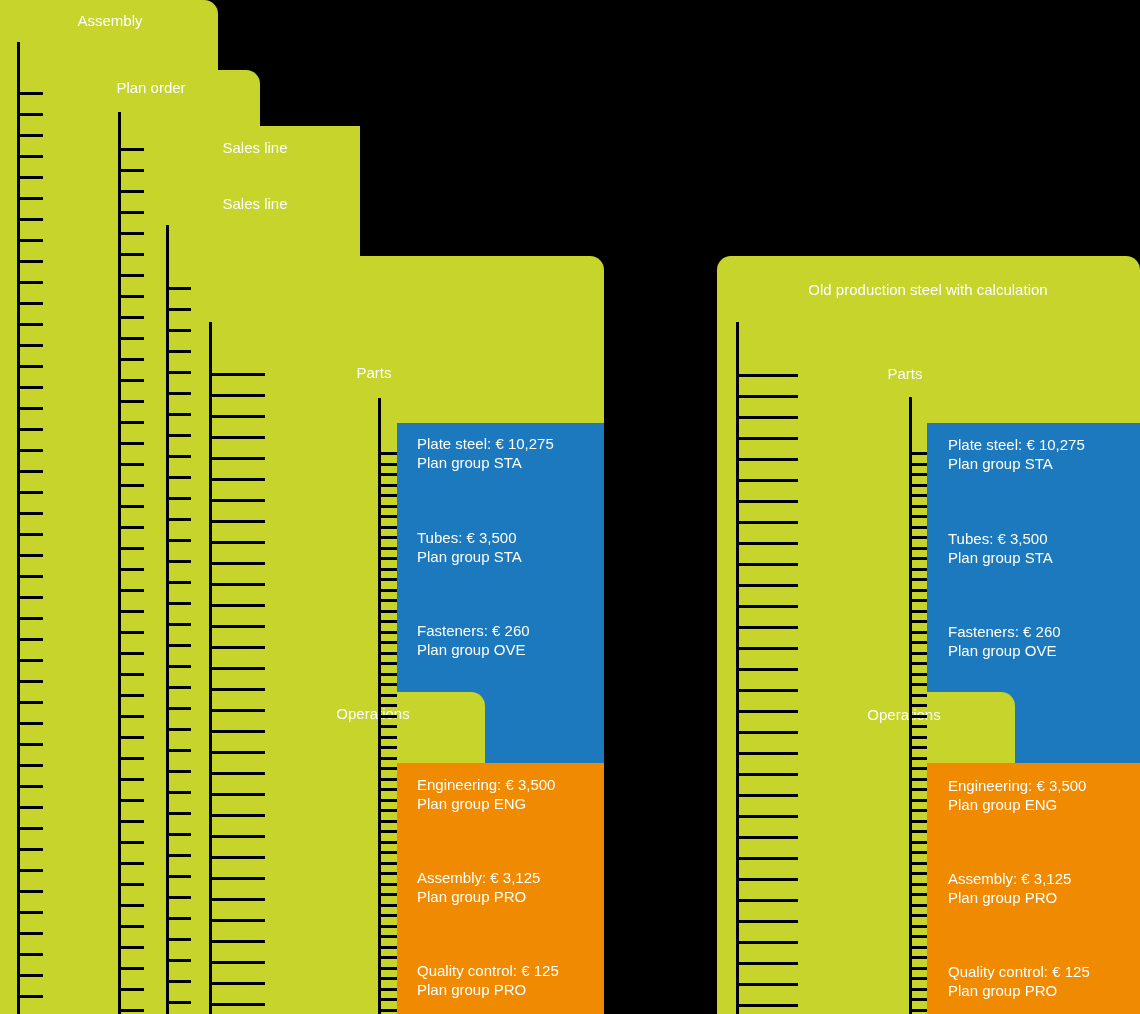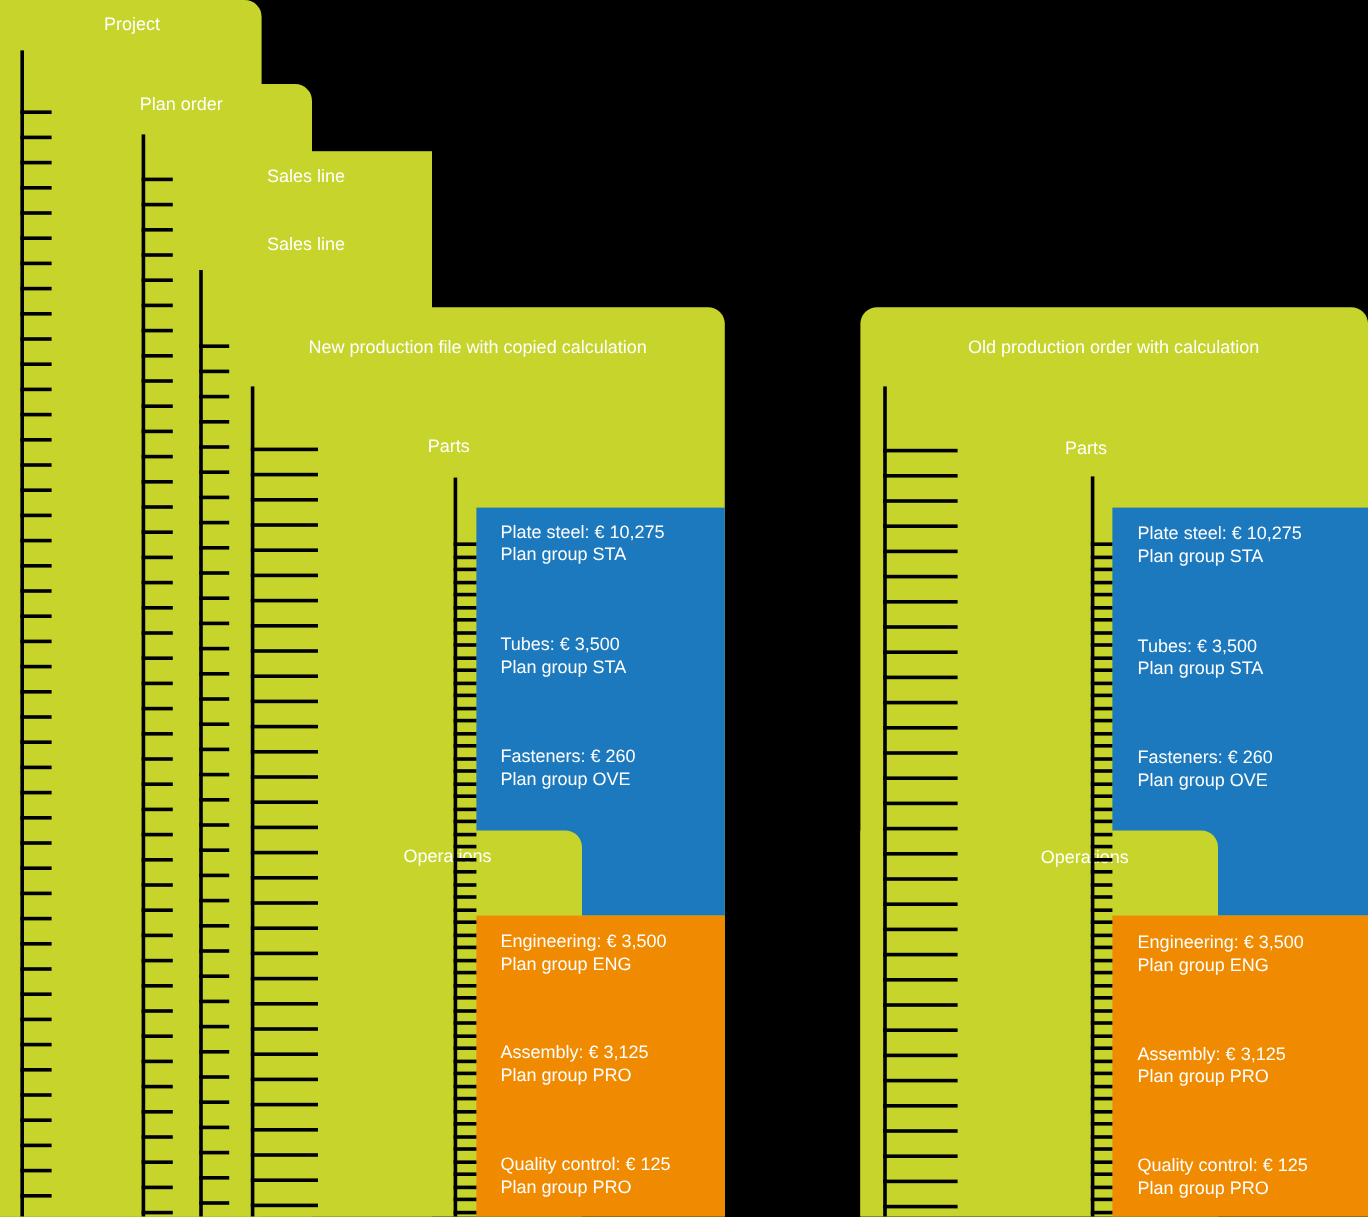--- a/index.html
+++ b/index.html
@@ -33,31 +33,30 @@
   .vline{position:absolute;background:#000000;width:3px;}
   .tick{position:absolute;background:#000000;height:3px;}
   .tree{position:absolute;}
 </style>
 </head>
 <body>
 
 <div id="stage">
 
   <div class="panel" style="left:0px;top:0px;width:218px;height:1014px;border-top-right-radius:14px;"></div>
-  <div class="lbl center" style="left:110px;top:12px;">Project</div>
+  <div class="lbl center" style="left:110px;top:12px;">Assembly</div>
 
   <div class="panel" style="left:0px;top:70px;width:260px;height:944px;border-top-right-radius:14px;"></div>
   <div class="lbl center" style="left:151px;top:79px;">Plan order</div>
 
   <div class="panel" style="left:0px;top:126px;width:360px;height:888px;"></div>
   <div class="lbl center" style="left:255px;top:139px;">Sales line</div>
   <div class="lbl center" style="left:255px;top:195px;">Sales line</div>
 
   <div class="panel" style="left:0px;top:256px;width:604px;height:758px;border-top-right-radius:14px;"></div>
-  <div class="lbl center" style="left:398px;top:281px;">New production file with copied calculation</div>
 
   <div class="lbl center" style="left:374px;top:364px;">Parts</div>
 
   <div class="blue" style="left:397px;top:423px;width:207px;height:340px;"></div>
   <div class="entry" style="left:417px;top:434px;">Plate steel: € 10,275</div>
   <div class="entry" style="left:417px;top:453px;">Plan group STA</div>
   <div class="entry" style="left:417px;top:528px;">Tubes: € 3,500</div>
   <div class="entry" style="left:417px;top:547px;">Plan group STA</div>
   <div class="entry" style="left:417px;top:621px;">Fasteners: € 260</div>
   <div class="entry" style="left:417px;top:640px;">Plan group OVE</div>
@@ -281,21 +280,21 @@
       <div class="tick" style="left: 378px; top: 946px; width: 19px;"></div>
       <div class="tick" style="left: 378px; top: 956px; width: 19px;"></div>
       <div class="tick" style="left: 378px; top: 967px; width: 19px;"></div>
       <div class="tick" style="left: 378px; top: 977px; width: 19px;"></div>
       <div class="tick" style="left: 378px; top: 988px; width: 19px;"></div>
       <div class="tick" style="left: 378px; top: 998px; width: 19px;"></div>
       <div class="tick" style="left: 378px; top: 1009px; width: 19px;"></div>
     </div>
 
   <div class="panel" style="left:717px;top:256px;width:423px;height:758px;border-top-left-radius:14px;border-top-right-radius:14px;"></div>
-  <div class="lbl center" style="left:928px;top:281px;">Old production order with calculation</div>
+  <div class="lbl center" style="left:928px;top:281px;">Old production steel with calculation</div>
 
   <div class="lbl center" style="left:905px;top:365px;">Parts</div>
 
   <div class="blue" style="left:927px;top:423px;width:213px;height:340px;"></div>
   <div class="entry" style="left:948px;top:435px;">Plate steel: € 10,275</div>
   <div class="entry" style="left:948px;top:454px;">Plan group STA</div>
   <div class="entry" style="left:948px;top:529px;">Tubes: € 3,500</div>
   <div class="entry" style="left:948px;top:548px;">Plan group STA</div>
   <div class="entry" style="left:948px;top:622px;">Fasteners: € 260</div>
   <div class="entry" style="left:948px;top:641px;">Plan group OVE</div>

